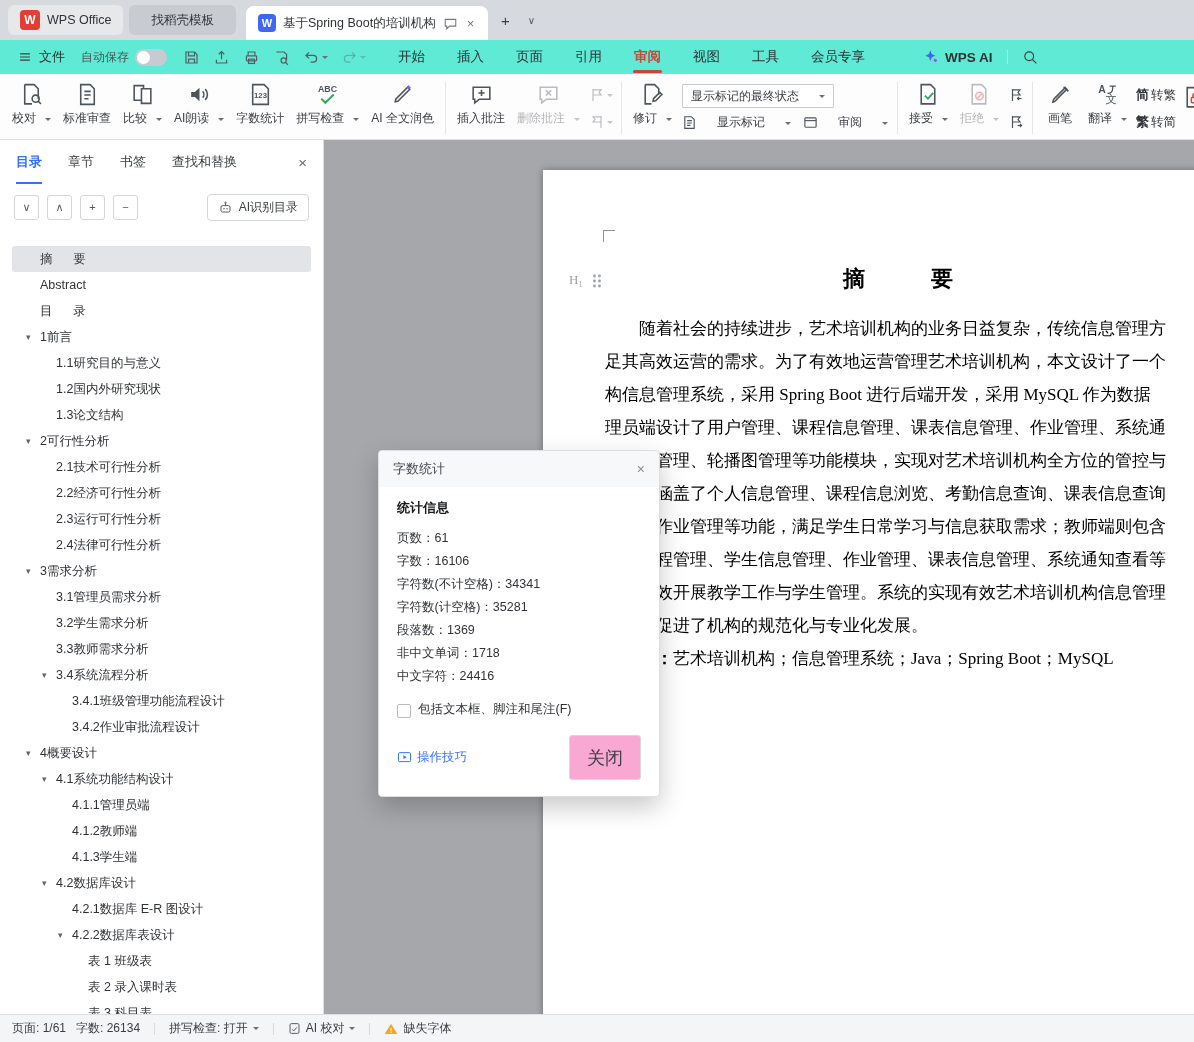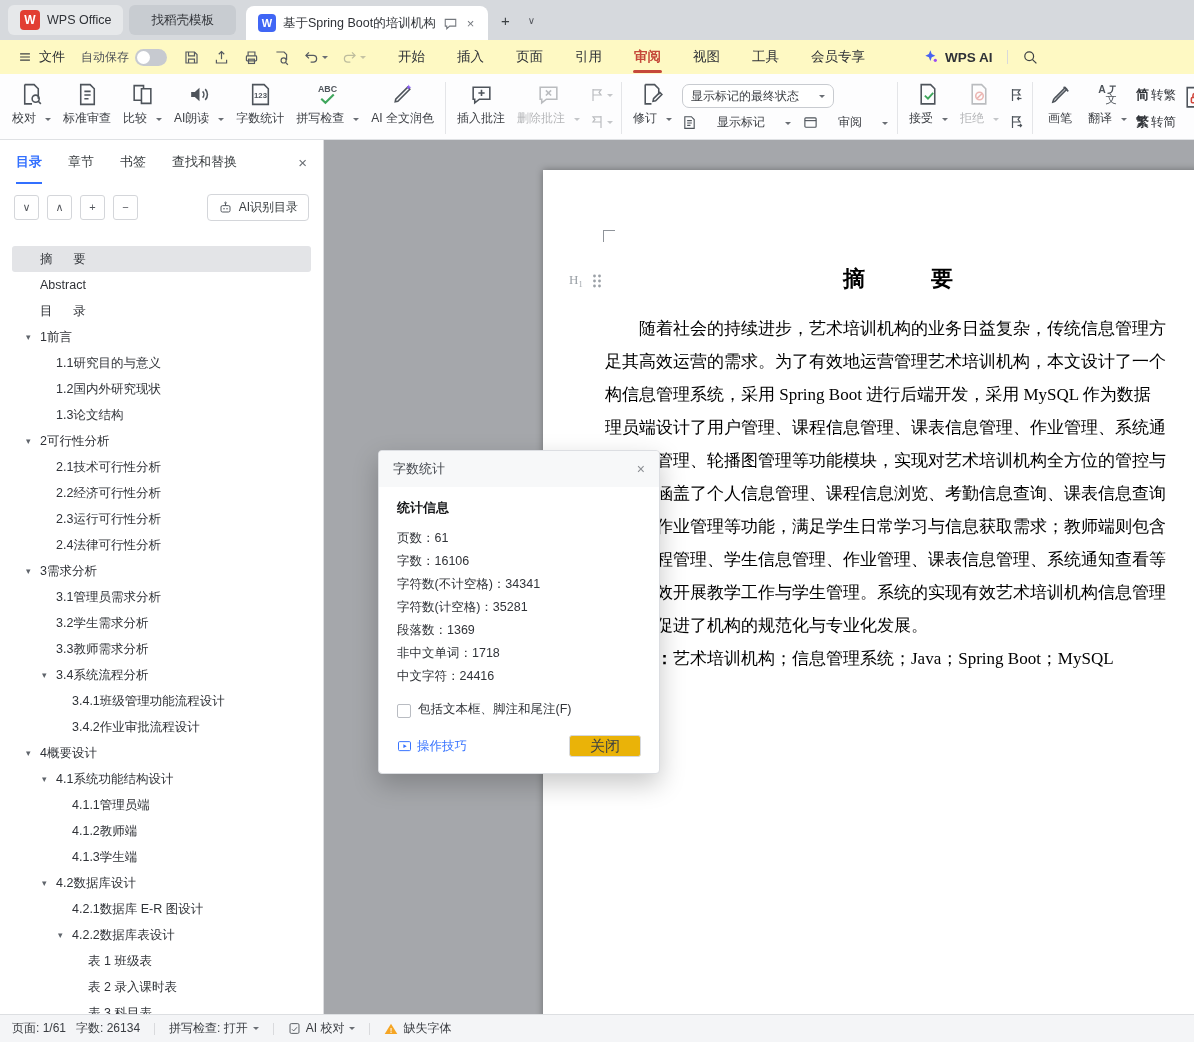--- a/index.html
+++ b/index.html
@@ -15,21 +15,21 @@
   .tab-docer{height:30px;background:#c8ccd1;border-radius:6px;align-self:center;margin-right:10px;padding:0 22px}
   .tab-doc{height:34px;background:#fff;border-radius:8px 8px 0 0;max-width:250px}
   .wlogo{width:20px;height:20px;border-radius:4px;background:#e23e32;color:#fff;font-size:12px;font-weight:bold;display:grid;place-items:center;flex:none}
   .wlogo.blue{background:#4066f5;width:18px;height:18px;border-radius:4px;font-size:11px}
   .tab-close{color:#74787e;font-size:13px;padding:0 2px}
   .tab-ic{color:#74787e}
   .tb-btn{width:26px;height:26px;align-self:center;display:grid;place-items:center;font-size:15px;color:#3c4043;margin-left:4px}
   .tb-btn.small{font-size:10px;width:18px;color:#55585e}
 
   
-  .menubar{height:34px;background:#fef9c3;display:flex;align-items:center;padding:0 12px;flex:none}
+  .menubar{height:34px;background:#5eead4;display:flex;align-items:center;padding:0 12px;flex:none}
   .file-area{display:flex;align-items:center;gap:7px;font-size:13px;color:#2d3034;padding:0 6px}
   .autosave{display:flex;align-items:center;gap:6px;font-size:12px;color:#50545a;margin-left:10px}
   .toggle{width:32px;height:17px;border-radius:9px;background:#c7cad0;position:relative;flex:none}
   .toggle .knob{position:absolute;left:2px;top:2px;width:13px;height:13px;border-radius:50%;background:#fff}
   .qat{display:flex;align-items:center;gap:13px;margin-left:16px}
   .qat .qi{display:flex;align-items:center;gap:2px}
   .caret{width:0;height:0;border:3.5px solid transparent;border-top-color:#6a6e74;margin-top:4px;flex:none}
   .menus{display:flex;margin-left:16px}
   .menu-item{padding:0 16px;font-size:13.5px;color:#2f3237;height:34px;line-height:34px;position:relative}
   .menu-item.active{color:#c5483a;font-weight:bold}
@@ -41,21 +41,21 @@
   
   .ribbon{height:66px;background:#fdfdfe;border-bottom:1px solid #dfe1e4;display:flex;align-items:flex-start;padding:5px 6px 0;position:relative;flex:none;overflow:hidden}
   .rb{display:flex;flex-direction:column;align-items:center;gap:3px;padding:3px 6px;min-width:44px}
   .rb .ic{width:25px;height:25px}
   .rb .lb{font-size:12px;color:#3b3e43;display:flex;align-items:center;gap:9px;white-space:nowrap}
   .vsep{width:1px;height:52px;background:#e4e5e8;margin:3px 5px 0;flex:none}
   .stack{display:flex;flex-direction:column;gap:5px;padding-top:5px}
   .sbtn{display:flex;align-items:center;gap:2px;height:22px;padding:0 3px}
   .sbtn .ic16{width:16px;height:16px}
   .markup{display:flex;flex-direction:column;gap:6px;padding-top:5px;margin:0 4px}
-  .combo{width:152px;height:24px;border:1px solid #c8cbd0;border-radius:7px;background:#fff;display:flex;align-items:center;justify-content:space-between;padding:0 8px;font-size:12px;color:#3b3e43;white-space:nowrap}
+  .combo{width:152px;height:24px;border:1px solid #c8cbd0;border-radius:1px;background:#fff;display:flex;align-items:center;justify-content:space-between;padding:0 8px;font-size:12px;color:#3b3e43;white-space:nowrap}
   .markup-row{display:flex;gap:12px;align-items:center}
   .mk-item{display:flex;align-items:center;gap:20px;font-size:12px;color:#3b3e43;white-space:nowrap}
   .cchar{font-size:13px;font-weight:bold;color:#2f3237}
   .rb-clip{position:absolute;left:1172px;top:8px;display:flex;flex-direction:column;align-items:center}
 
   
   .main{flex:1;display:flex;min-height:0}
 
   
   .sidebar{width:324px;flex:none;background:#fff;border-right:1px solid #dcdde0;display:flex;flex-direction:column;min-height:0}
@@ -89,21 +89,21 @@
   .dialog{position:absolute;left:378px;top:450px;width:282px;background:#fff;border:1px solid #dcdee2;border-radius:4px;box-shadow:0 10px 26px rgba(0,0,0,.22);z-index:60}
   .d-title{height:36px;display:flex;align-items:center;justify-content:space-between;padding:0 14px;font-size:13px;color:#44484e;background:#f7f8f9;border-radius:4px 4px 0 0}
   .d-x{color:#8a8d92;font-size:14px}
   .d-body{padding:12px 18px 16px}
   .d-section{font-size:13px;font-weight:bold;color:#17181a;margin-bottom:10px}
   .d-row{display:flex;font-size:12.5px;color:#303338;height:23px;line-height:23px;white-space:pre}
   .d-check{display:flex;align-items:flex-end;gap:7px;margin-top:13px;font-size:12.5px;color:#303338}
   .cbox{width:14px;height:14px;border:1px solid #b9bcc2;border-radius:2px;background:#fff;flex:none}
   .d-foot{display:flex;align-items:center;justify-content:space-between;margin-top:17px}
   .tips{display:flex;align-items:center;gap:5px;color:#3370ff;font-size:12.5px}
-  .d-close-btn{min-width:72px;height:22px;border:1px solid #d6d8dc;border-radius:3px;background:#eab308;font-size:15px;color:#3c4043;display:grid;place-items:center}
+  .d-close-btn{min-width:72px;height:45px;border:1px solid #d6d8dc;border-radius:3px;background:#f9a8d4;font-size:18px;color:#3c4043;display:grid;place-items:center}
 
   
   .statusbar{height:28px;background:#f4f5f7;border-top:1px solid #dddfe2;display:flex;align-items:center;padding:0 12px;gap:10px;font-size:12px;color:#3a3d42;flex:none}
   .sb-item{display:flex;align-items:center;gap:5px;white-space:nowrap}
   .sb-div{width:1px;height:12px;background:#d9dadd;margin:0 4px}
   .scaret{width:0;height:0;border:3px solid transparent;border-top-color:#6a6e74;margin-top:3px}
 </style>
 </head>
 <body>
 

